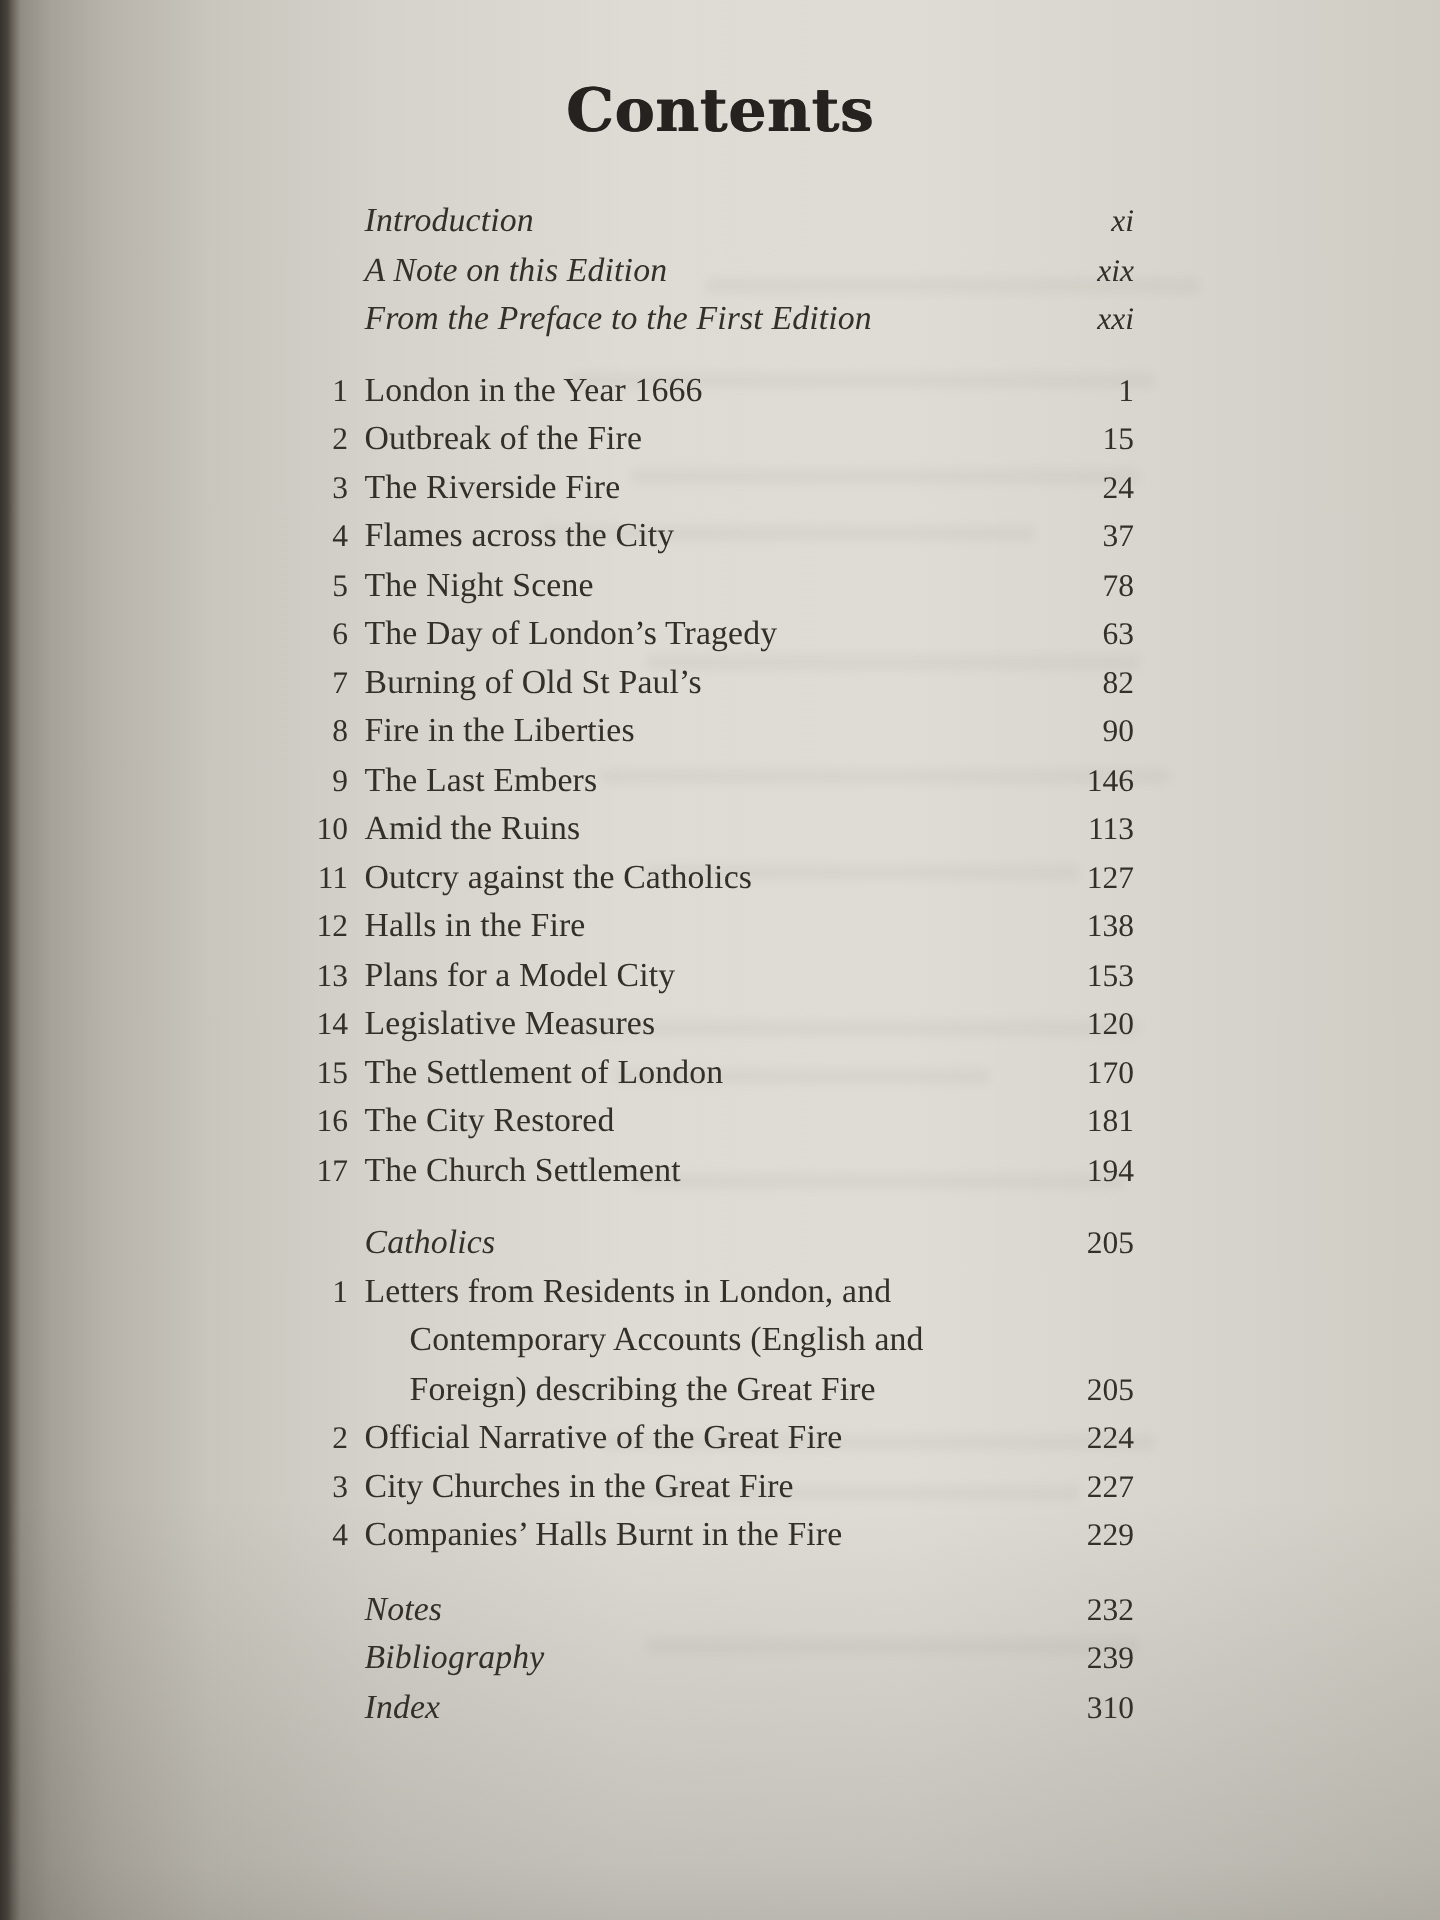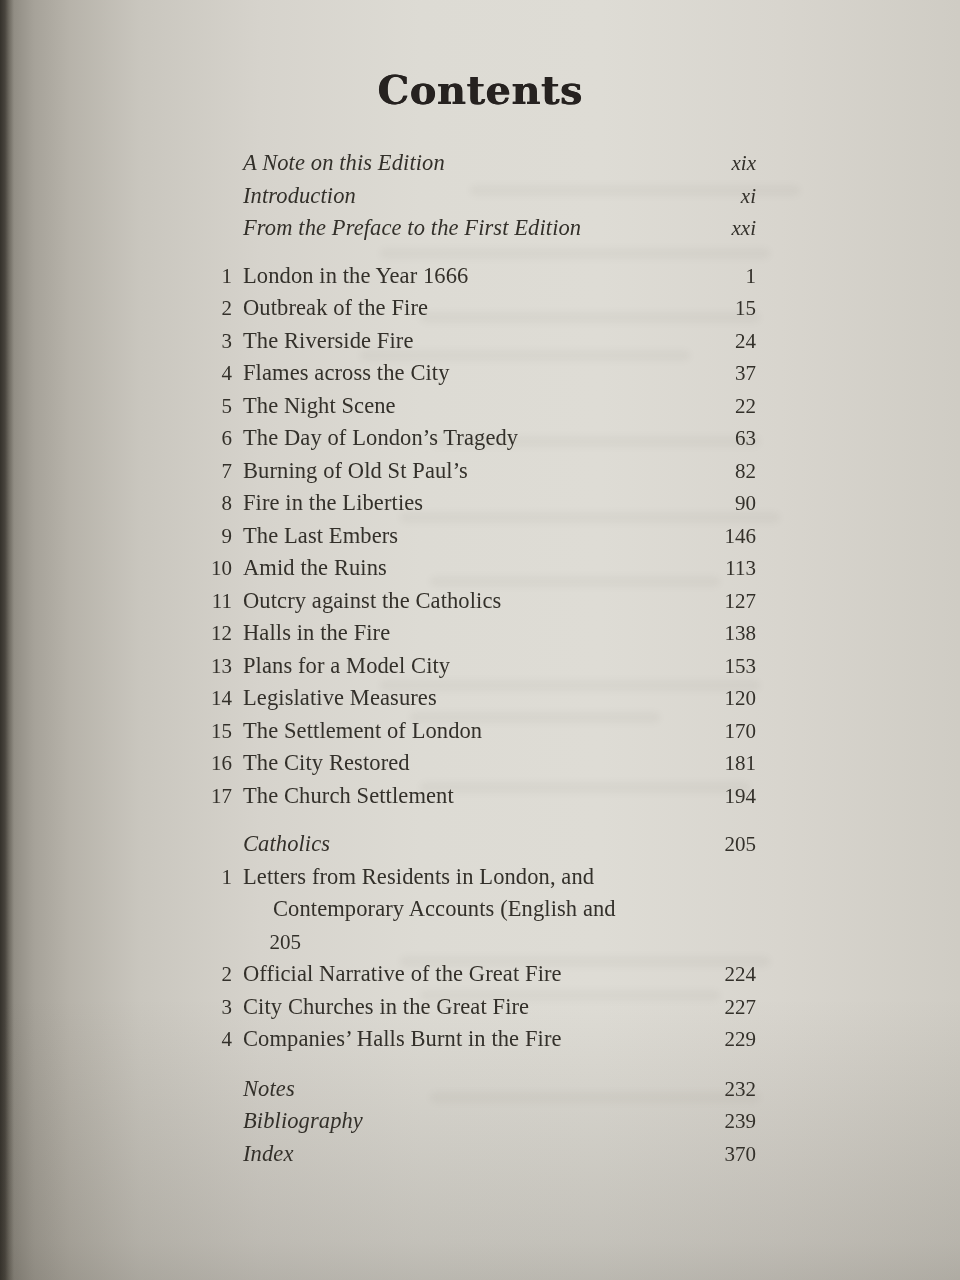--- a/index.html
+++ b/index.html
@@ -16,21 +16,21 @@
     font-family:"Liberation Serif","DejaVu Serif",serif;
     color:#33302a;
   }
   
   .ghost{
     position:absolute;height:11px;border-radius:5px;
     background:#6f6a5f;opacity:0.055;filter:blur(3px);
     pointer-events:none;
   }
   #content{
-    position:absolute;left:204px;top:61px;width:552px;
+    position:absolute;left:204px;top:45px;width:552px;
   }
   .book-title{
     text-align:center;
     font-family:"DejaVu Serif","Liberation Serif",serif;
     font-weight:bold;
     font-size:40px;line-height:58px;
     letter-spacing:0.5px;
     color:#262220;
     text-shadow:0.6px 0 0 #262220;
   }
@@ -64,27 +64,27 @@
   <div class="ghost" style="left:420px;top:990px;width:300px;"></div>
   <div class="ghost" style="left:430px;top:1092px;width:330px;"></div>
 
   <div id="content">
 
     <div class="book-title">Contents</div>
 
     <div class="rows frontmatter">
       <div class="row it">
         <span class="num"></span>
+        <span class="t">Introduction</span>
+        <span class="pg">xi</span>
+      </div>
+      <div class="row it">
+        <span class="num"></span>
         <span class="t">A Note on this Edition</span>
         <span class="pg">xix</span>
-      </div>
-      <div class="row it">
-        <span class="num"></span>
-        <span class="t">Introduction</span>
-        <span class="pg">xi</span>
       </div>
       <div class="row it">
         <span class="num"></span>
         <span class="t">From the Preface to the First Edition</span>
         <span class="pg">xxi</span>
       </div>
     </div>
 
     <div class="rows chapters">
       <div class="row">
@@ -103,21 +103,21 @@
         <span class="pg">24</span>
       </div>
       <div class="row">
         <span class="num">4</span>
         <span class="t">Flames across the City</span>
         <span class="pg">37</span>
       </div>
       <div class="row">
         <span class="num">5</span>
         <span class="t">The Night Scene</span>
-        <span class="pg">22</span>
+        <span class="pg">78</span>
       </div>
       <div class="row">
         <span class="num">6</span>
         <span class="t">The Day of London’s Tragedy</span>
         <span class="pg">63</span>
       </div>
       <div class="row">
         <span class="num">7</span>
         <span class="t">Burning of Old St Paul’s</span>
         <span class="pg">82</span>
@@ -185,20 +185,21 @@
         <span class="t">Letters from Residents in London, and</span>
         <span class="pg"></span>
       </div>
       <div class="row">
         <span class="num"></span>
         <span class="t indent">Contemporary Accounts (English and</span>
         <span class="pg"></span>
       </div>
       <div class="row">
         <span class="num"></span>
+        <span class="t indent">Foreign) describing the Great Fire</span>
         <span class="pg">205</span>
       </div>
       <div class="row">
         <span class="num">2</span>
         <span class="t">Official Narrative of the Great Fire</span>
         <span class="pg">224</span>
       </div>
       <div class="row">
         <span class="num">3</span>
         <span class="t">City Churches in the Great Fire</span>
@@ -218,18 +219,18 @@
         <span class="pg">232</span>
       </div>
       <div class="row">
         <span class="num"></span>
         <span class="t it">Bibliography</span>
         <span class="pg">239</span>
       </div>
       <div class="row">
         <span class="num"></span>
         <span class="t it">Index</span>
-        <span class="pg">370</span>
+        <span class="pg">310</span>
       </div>
     </div>
 
   </div>
 </div>
 
 </body></html>

